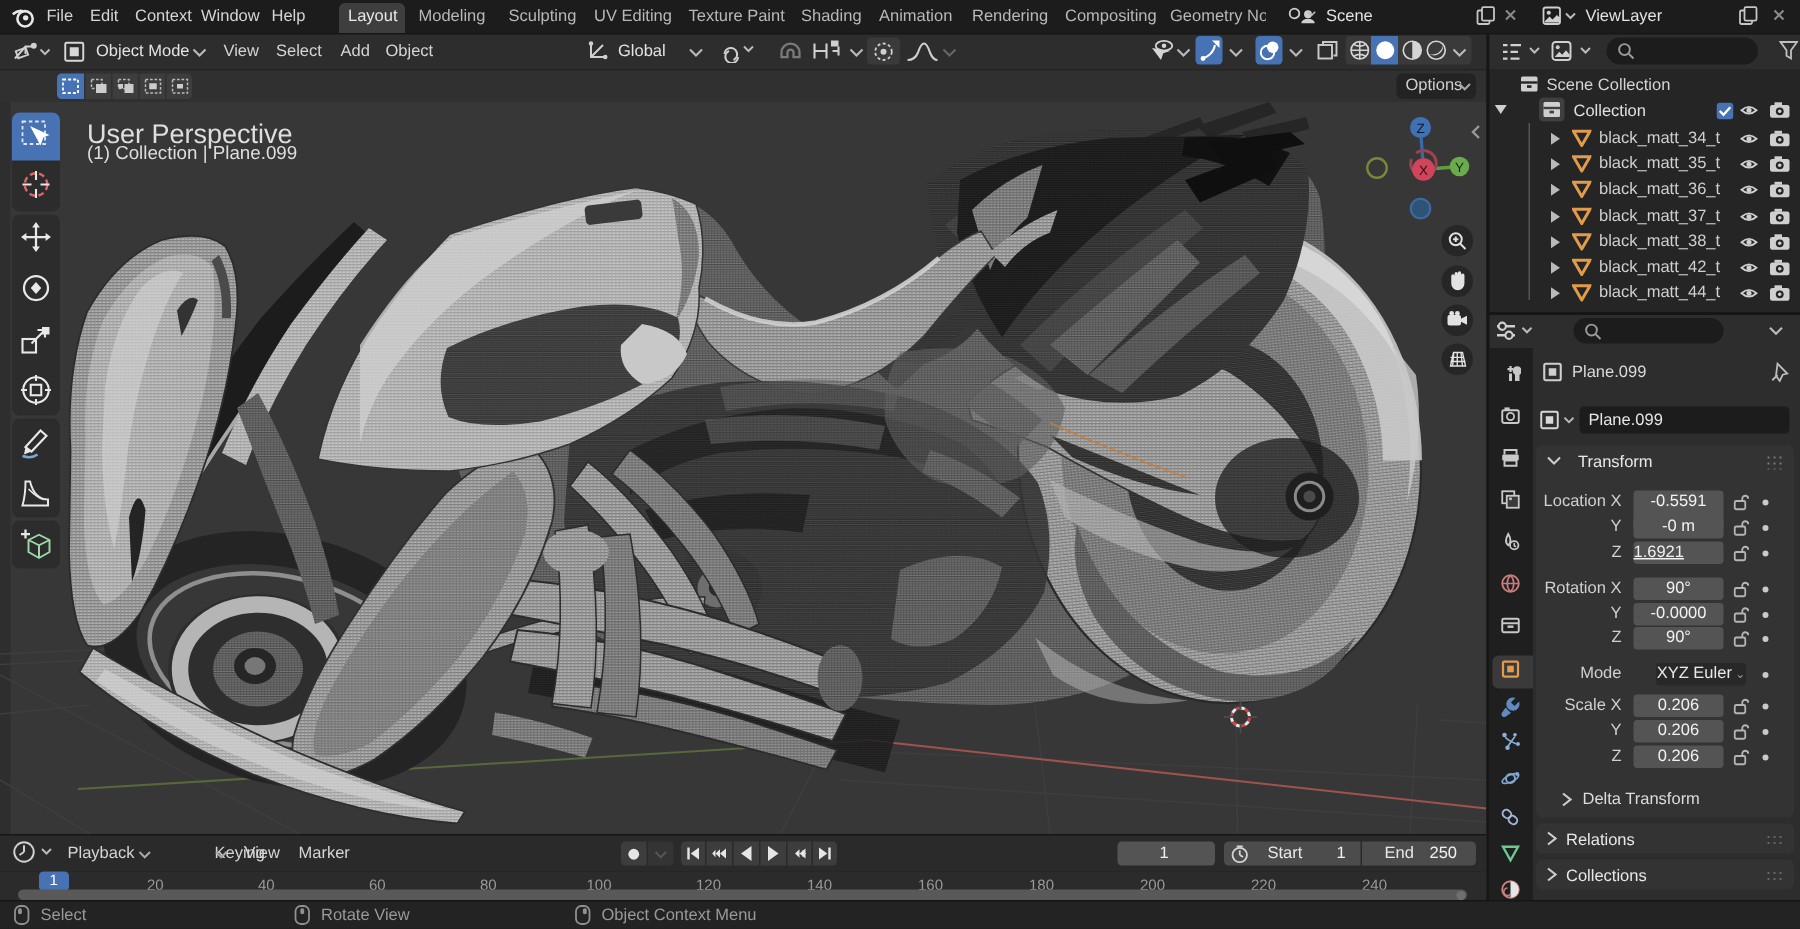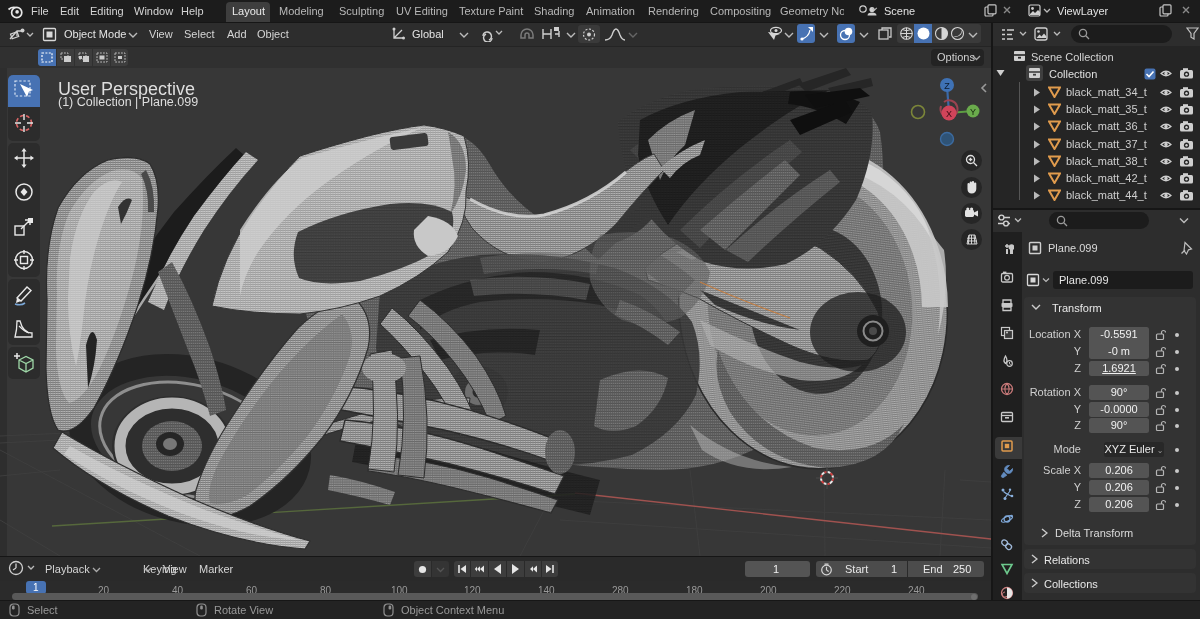--- a/index.html
+++ b/index.html
@@ -14,21 +14,21 @@
 <div id="stage">
 
   <div class="abs" style="left:0;top:0;width:1200px;height:22px;background:#1c1c1c;"></div>
   <svg class="abs" style="left:7px;top:3px;" width="17" height="17" viewBox="0 0 17 17">
     <circle cx="9.7" cy="9.5" r="5.1" fill="none" stroke="#e8e8e8" stroke-width="1.7"></circle>
     <circle cx="10.1" cy="8.9" r="1.8" fill="#e8e8e8"></circle>
     <path d="M1.5 6.5 Q5 3.5 8.5 4.5" stroke="#e8e8e8" stroke-width="1.7" fill="none"></path>
   </svg>
   <div class="abs txt" style="left:31px;top:5px;">File</div>
   <div class="abs txt" style="left:60px;top:5px;">Edit</div>
-  <div class="abs txt" style="left:90px;top:5px;">Editing</div>
+  <div class="abs txt" style="left:90px;top:5px;">Context</div>
   <div class="abs txt" style="left:134px;top:5px;">Window</div>
   <div class="abs txt" style="left:181px;top:5px;">Help</div>
   <div class="abs" style="left:226px;top:2px;width:44px;height:20px;background:#3e3e3e;border-radius:4px 4px 0 0;"></div>
   <div class="abs txt" style="left:232px;top:5px;color:#eaeaea;">Layout</div>
   <div class="abs txt" style="left:279px;top:5px;color:#b8b8b8;">Modeling</div>
   <div class="abs txt" style="left:339px;top:5px;color:#b8b8b8;">Sculpting</div>
   <div class="abs txt" style="left:396px;top:5px;color:#b8b8b8;">UV Editing</div>
   <div class="abs txt" style="left:459px;top:5px;color:#b8b8b8;">Texture Paint</div>
   <div class="abs txt" style="left:534px;top:5px;color:#b8b8b8;">Shading</div>
   <div class="abs txt" style="left:586px;top:5px;color:#b8b8b8;">Animation</div>
@@ -520,21 +520,21 @@
   <div class="abs txt" style="left:953px;top:563px;color:#f0f0f0;">250</div>
 
   <div class="abs" style="top:585px;left:0;width:991px;height:11px;color:#9a9a9a;font-size:10px;">
     <span class="abs" style="left:98px;">20</span>
         <span class="abs" style="left:172px;">40</span>
     <span class="abs" style="left:246px;">60</span>
         <span class="abs" style="left:320px;">80</span>
     <span class="abs" style="left:391px;">100</span>
         <span class="abs" style="left:464px;">120</span>
     <span class="abs" style="left:538px;">140</span>
-        <span class="abs" style="left:612px;">280</span>
+        <span class="abs" style="left:612px;">160</span>
     <span class="abs" style="left:686px;">180</span>
         <span class="abs" style="left:760px;">200</span>
     <span class="abs" style="left:834px;">220</span>
         <span class="abs" style="left:908px;">240</span>
   </div>
 
   <div class="abs" style="left:26px;top:581px;width:20px;height:13px;background:#4772b3;border-radius:3px;"></div>
   <div class="abs" style="left:33px;top:582px;color:#fff;font-size:10px;">1</div>
   <div class="abs" style="left:35px;top:594px;width:2px;height:6px;background:#4772b3;"></div>
 
@@ -765,21 +765,21 @@
       </svg>
   <div class="abs" style="left:1175px;top:333px;width:4px;height:4px;border-radius:2px;background:#c9c9c9;"></div>
   <div class="abs" style="left:1000px;top:345px;width:81px;text-align:right;color:#d0d0d0;font-size:11px;">Y</div>
   <div class="abs" style="left:1089px;top:344px;width:60px;height:15px;background:#545454;border-radius:2.5px;text-align:center;color:#f1f1f1;font-size:11px;line-height:15px;">-0 m</div>
   <svg class="abs" style="left:1155px;top:346px" width="11" height="12" viewBox="0 0 11 12">
         <rect x="1.5" y="5" width="7" height="5.5" rx="1" fill="none" stroke="#b5b5b5" stroke-width="1.2"></rect>
         <path d="M6.5 5V3.5a2 2 0 0 1 4 0" fill="none" stroke="#b5b5b5" stroke-width="1.2"></path>
       </svg>
   <div class="abs" style="left:1175px;top:350px;width:4px;height:4px;border-radius:2px;background:#c9c9c9;"></div>
   <div class="abs" style="left:1000px;top:362px;width:81px;text-align:right;color:#d0d0d0;font-size:11px;">Z</div>
-  <div class="abs" style="left:1089px;top:361px;width:60px;height:15px;background:#545454;border-radius:2.5px;text-align:center;color:#f1f1f1;font-size:11px;line-height:15px;text-decoration:underline;">1.6921</div>
+  <div class="abs" style="left:1089px;top:361px;width:60px;height:15px;background:#545454;border-radius:2.5px;text-align:left;color:#f1f1f1;font-size:11px;line-height:15px;text-decoration:underline;">1.6921</div>
   <svg class="abs" style="left:1155px;top:363px" width="11" height="12" viewBox="0 0 11 12">
         <rect x="1.5" y="5" width="7" height="5.5" rx="1" fill="none" stroke="#b5b5b5" stroke-width="1.2"></rect>
         <path d="M6.5 5V3.5a2 2 0 0 1 4 0" fill="none" stroke="#b5b5b5" stroke-width="1.2"></path>
       </svg>
   <div class="abs" style="left:1175px;top:367px;width:4px;height:4px;border-radius:2px;background:#c9c9c9;"></div>
   <div class="abs" style="left:1000px;top:386px;width:81px;text-align:right;color:#d0d0d0;font-size:11px;">Rotation X</div>
   <div class="abs" style="left:1089px;top:385px;width:60px;height:15px;background:#545454;border-radius:2.5px;text-align:center;color:#f1f1f1;font-size:11px;line-height:15px;">90°</div>
   <svg class="abs" style="left:1155px;top:387px" width="11" height="12" viewBox="0 0 11 12">
         <rect x="1.5" y="5" width="7" height="5.5" rx="1" fill="none" stroke="#b5b5b5" stroke-width="1.2"></rect>
         <path d="M6.5 5V3.5a2 2 0 0 1 4 0" fill="none" stroke="#b5b5b5" stroke-width="1.2"></path>

